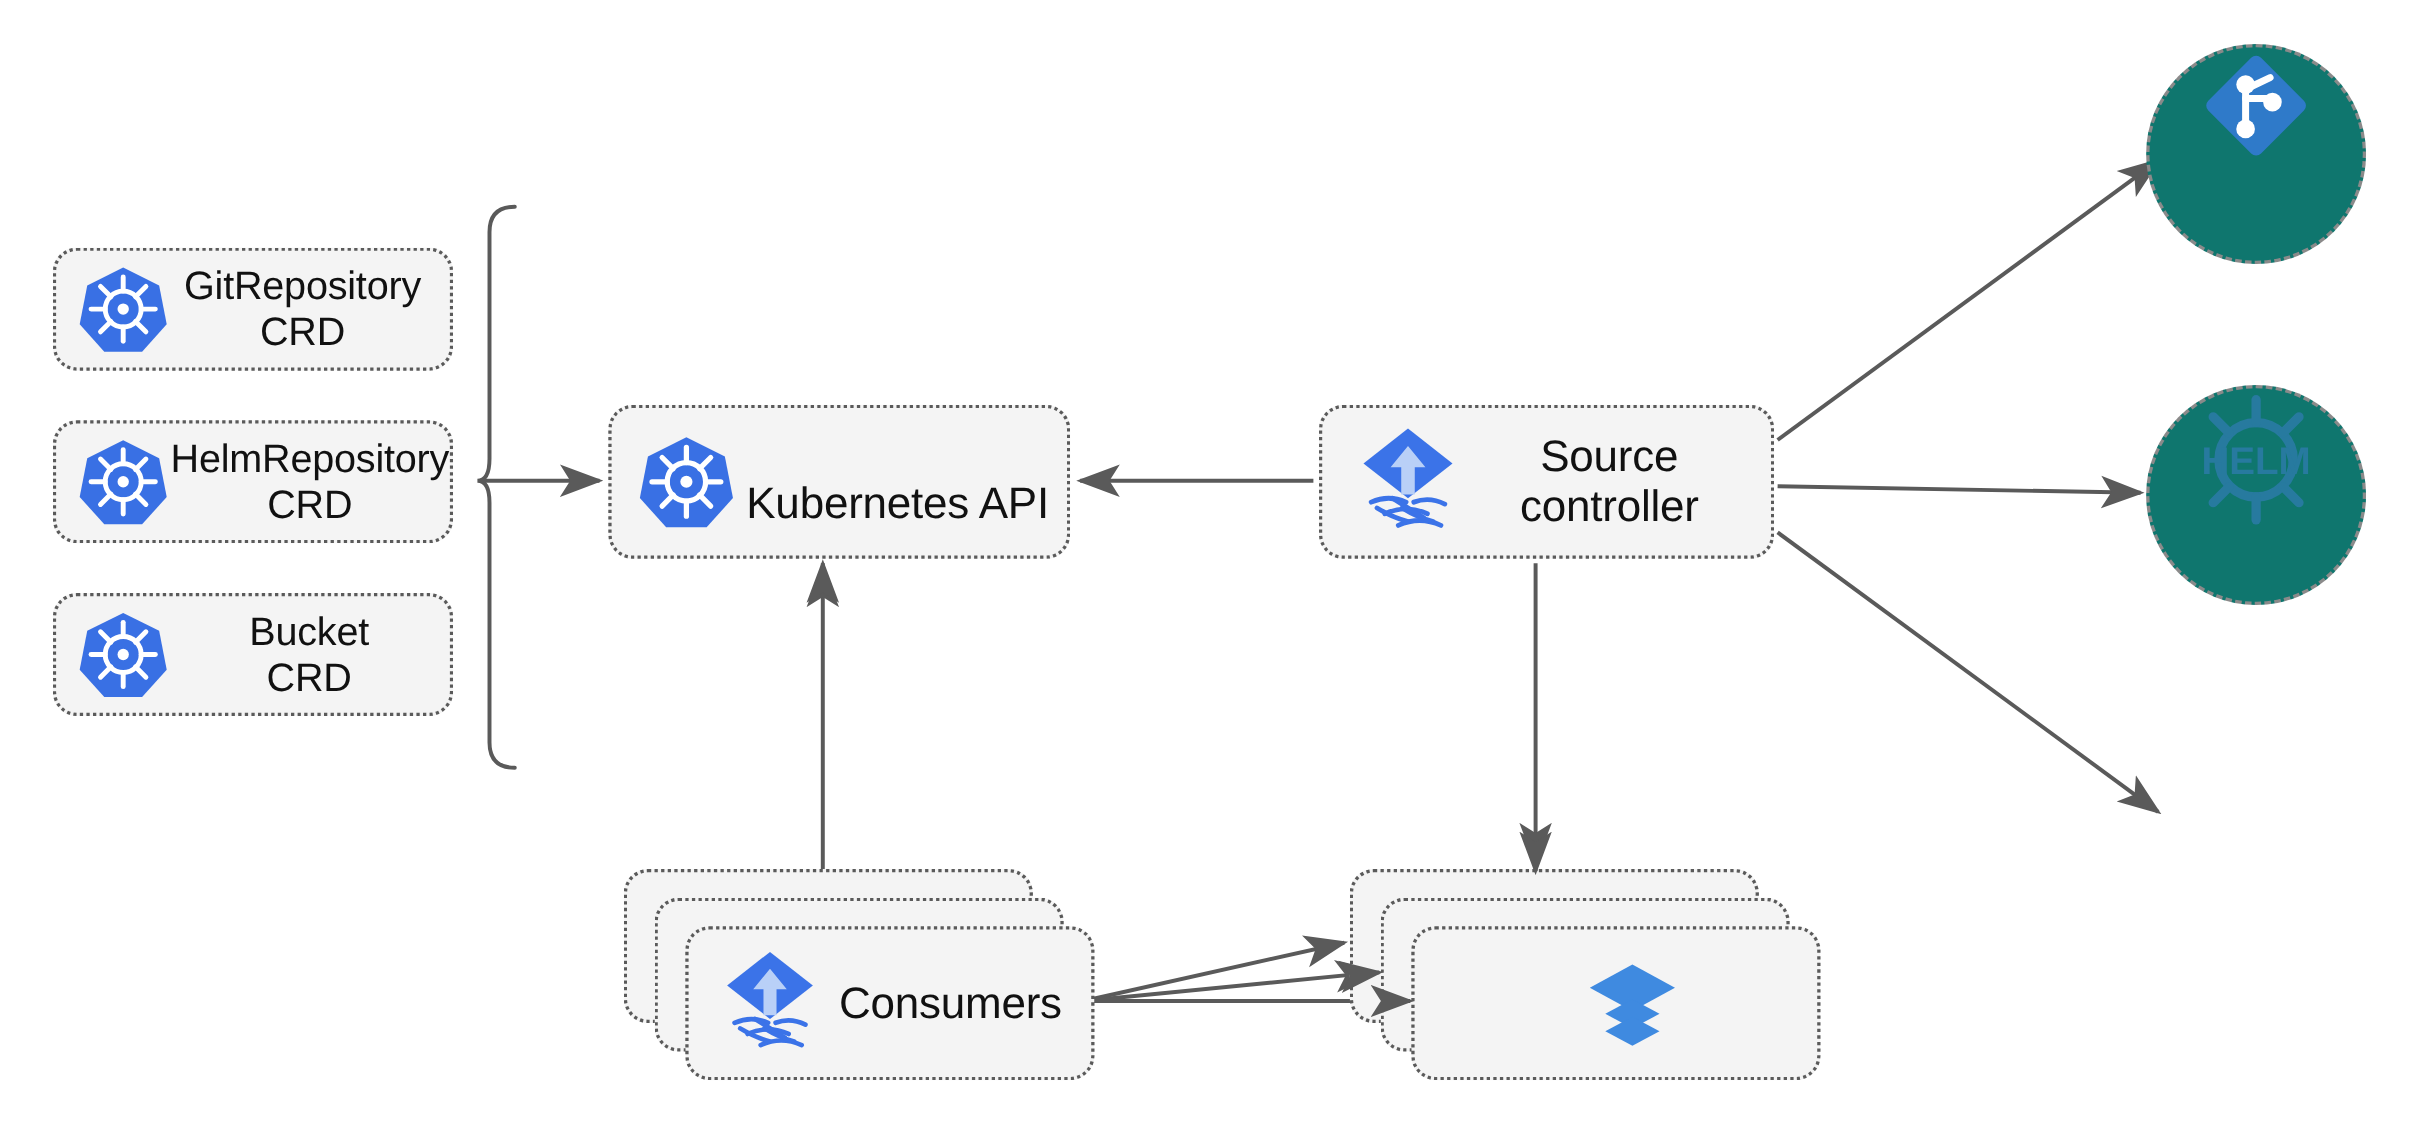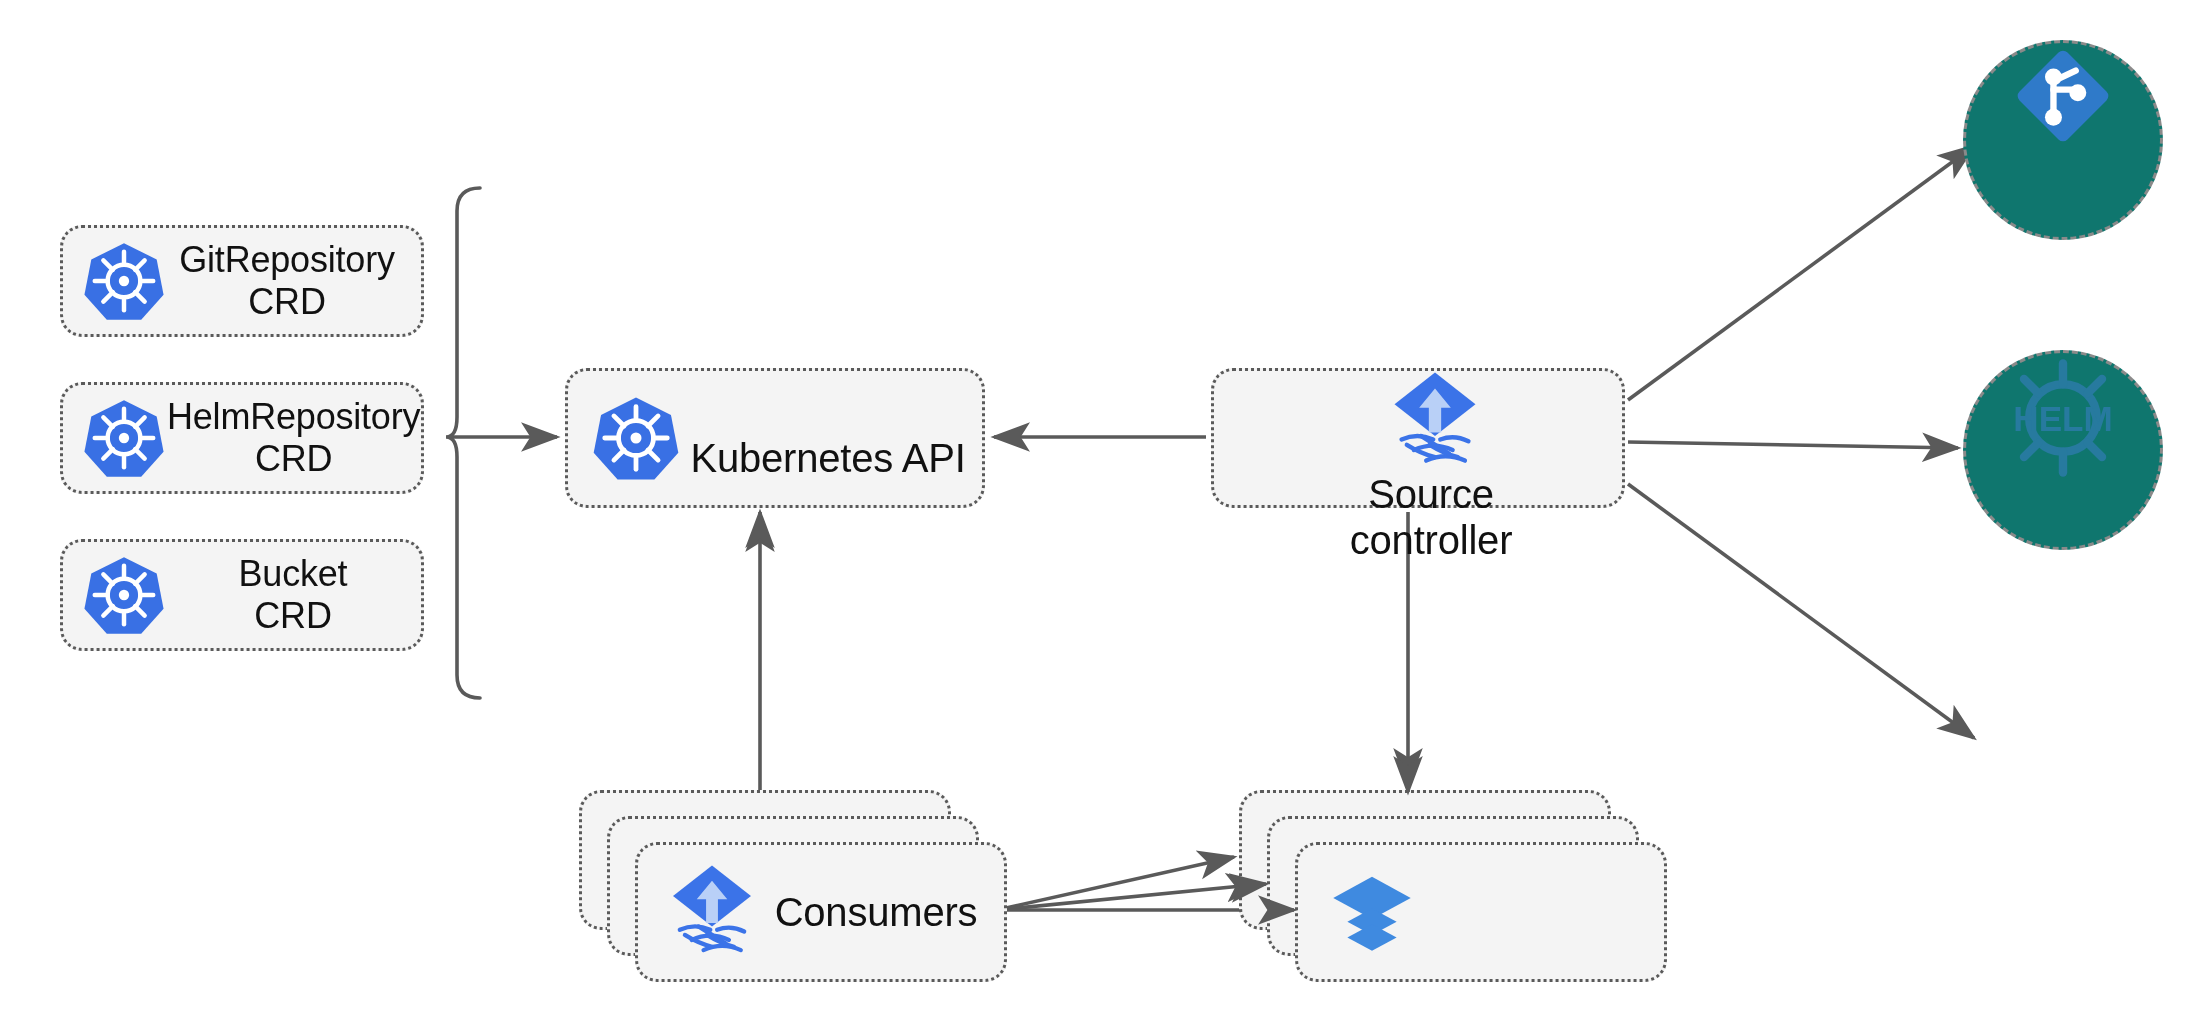--- a/index.html
+++ b/index.html
@@ -10,21 +10,21 @@
   }
   body {
     font-family: "Liberation Sans", sans-serif;
     width: 2196px;
     height: 1030px;
     position: relative;
     overflow: hidden;
   }
   #diagram {
     position: absolute;
-    left: 12px;
+    left: 0;
     top: 0;
     width: 1849px;
     height: 1030px;
   }
   .node {
     position: absolute;
     box-sizing: border-box;
     background: #f4f4f4;
     border: 3px dotted #5a5a5a;
     border-radius: 22px;
@@ -73,28 +73,27 @@
   #k8s-api .node-icon { width: 92px; height: 92px; }
   #k8s-api .node-label { font-size: 40px; margin-top: 40px; }
 
   
   #source-controller {
     left: 1199px;
     top: 368px;
     width: 414px;
     height: 140px;
     padding-left: 34px;
-    flex-direction: column;
   }
   #source-controller .node-icon { width: 88px; height: 100px; }
   #source-controller .node-label { font-size: 40px; }
 
   
   .stack { position: absolute; z-index: 5; }
-  .stack .node { position: absolute; }
+  .stack .node { position: absolute; justify-content: center; }
   .stack .sheet-back  { left: 0px;  top: 0px;  }
   .stack .sheet-mid   { left: 28px; top: 26px; }
   .stack .sheet-front { left: 56px; top: 52px; }
 
   .stack .node {
     width: 372px;
     height: 140px;
   }
   #consumers-stack { left: 567px; top: 790px; }
   #artifacts-stack { left: 1227px; top: 790px; }

